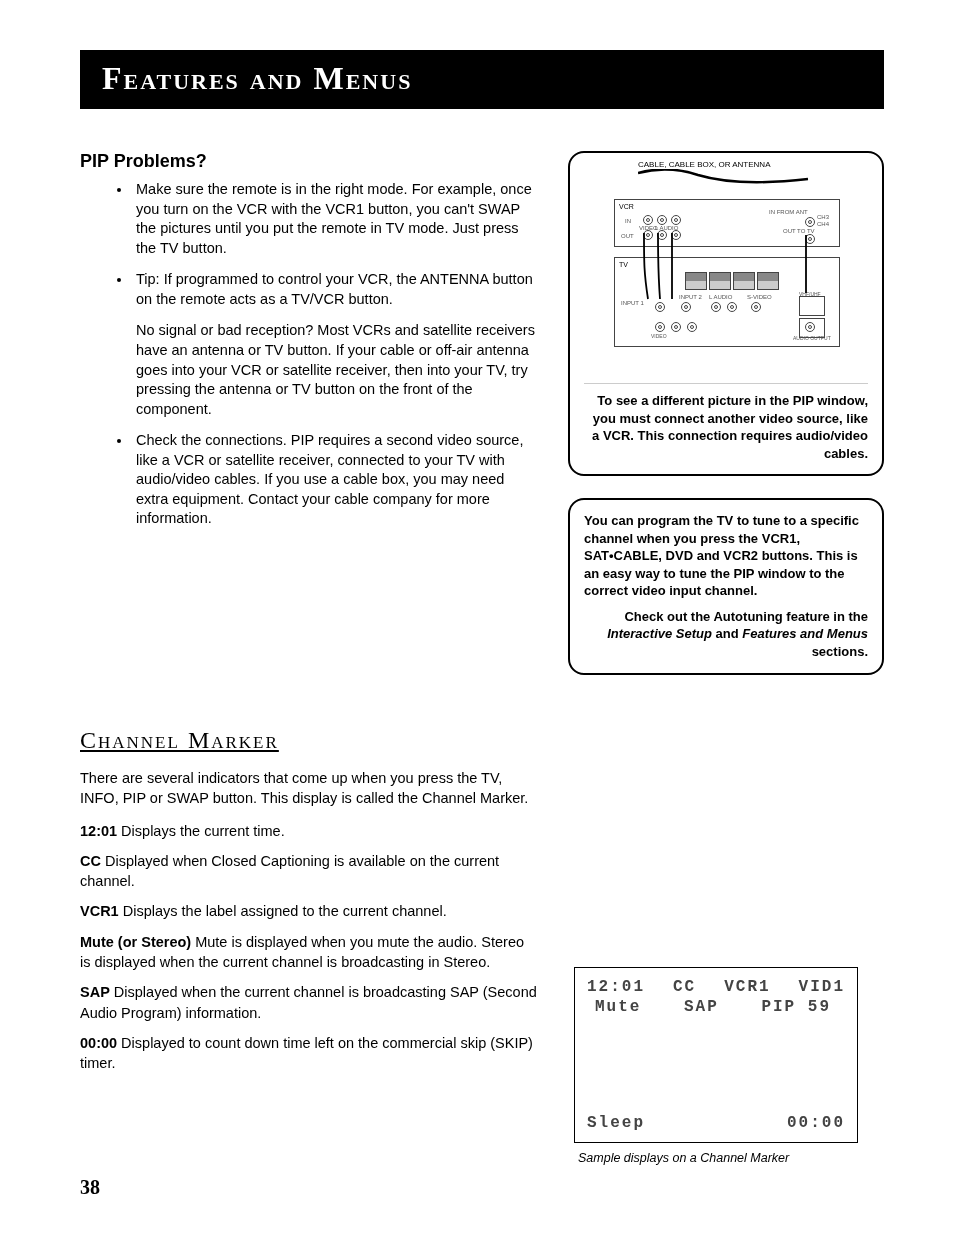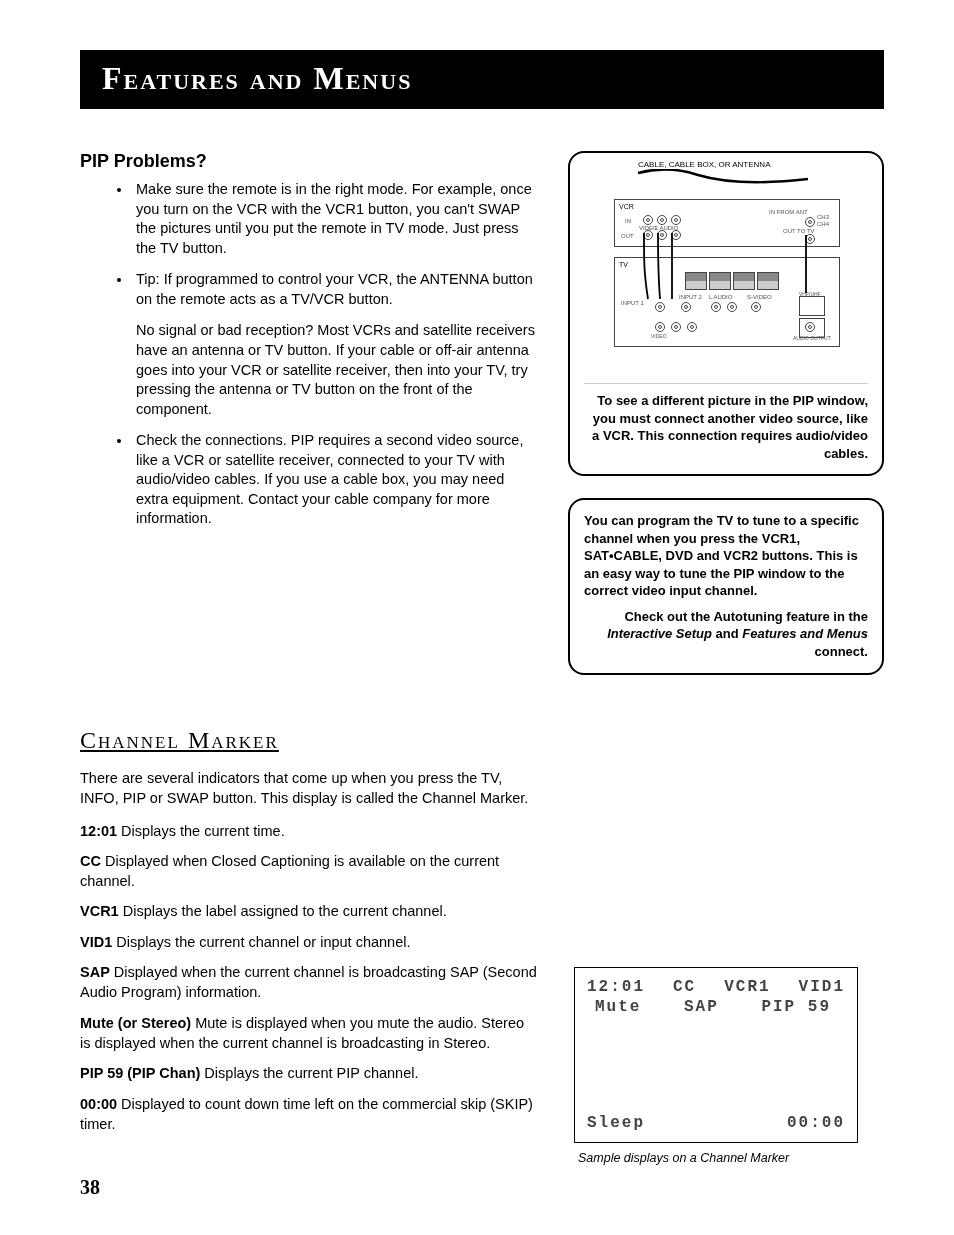--- a/index.html
+++ b/index.html
@@ -199,24 +199,22 @@
 
       <div class="gap-block"></div>
 
       <h2 class="section">Channel Marker</h2>
 
       <p class="body-text">There are several indicators that come up when you press the TV, INFO, PIP or SWAP button. This display is called the Channel Marker.</p>
 
       <p class="def"><span class="term">12:01</span><span>  Displays the current time.</span></p>
       <p class="def"><span class="term">CC</span><span>  Displayed when Closed Captioning is available on the current channel.</span></p>
       <p class="def"><span class="term">VCR1</span><span>  Displays the label assigned to the current channel.</span></p>
-      <p class="def"><span class="term">VID1</span><span> Displays the current channel or input channel.</span></p>
+      <p class="def"><span class="term">Mute (or Stereo)</span><span>  Mute is displayed when you mute the audio. Stereo is displayed when the current channel is broadcasting in Stereo.</span></p>
       <p class="def"><span class="term">SAP</span><span> Displayed when the current channel is broadcasting SAP (Second Audio Program) information.</span></p>
-      <p class="def"><span class="term">Mute (or Stereo)</span><span>  Mute is displayed when you mute the audio. Stereo is displayed when the current channel is broadcasting in Stereo.</span></p>
-      <p class="def"><span class="term">PIP 59 (PIP Chan)</span><span>  Displays the current PIP channel.</span></p>
       <p class="def"><span class="term">00:00</span><span> Displayed to count down time left on the commercial skip (SKIP) timer.</span></p>
 
     </div>
 
     <div class="right-col">
 
       <div class="callout" style="padding-top:0;">
         <div class="diagram-box" style="border:none;border-bottom:1px solid #ccc;margin-bottom:8px;">
           <span class="label src-label">CABLE, CABLE BOX, OR ANTENNA</span>
 
@@ -278,21 +276,21 @@
             <path d="M34 0 C 34 30 34 40 34 66" stroke="#000" stroke-width="1.8" fill="none"></path>
             <path d="M168 2 C 168 20 168 30 168 60" stroke="#000" stroke-width="1.8" fill="none"></path>
           </svg>
         </div>
         <p>To see a different picture in the PIP window, you must connect another video source, like a VCR. This connection requires audio/video cables.</p>
       </div>
 
       <div class="callout">
         <p>You can program the TV to tune to a specific channel when you press the VCR1, SAT•CABLE, DVD and VCR2 buttons.  This is an easy way to tune the PIP window to the correct video input channel.</p>
         <p>
-          <span>Check out the Autotuning feature in the </span><span class="ital">Interactive Setup</span><span> and </span><span class="ital">Features and Menus</span><span> connect.</span>
+          <span>Check out the Autotuning feature in the </span><span class="ital">Interactive Setup</span><span> and </span><span class="ital">Features and Menus</span><span> sections.</span>
         </p>
       </div>
 
       <div class="marker-gap"></div>
 
       <div class="marker-box">
         <div class="row1">
           <span>12:01</span>
           <span>CC</span>
           <span>VCR1</span>

